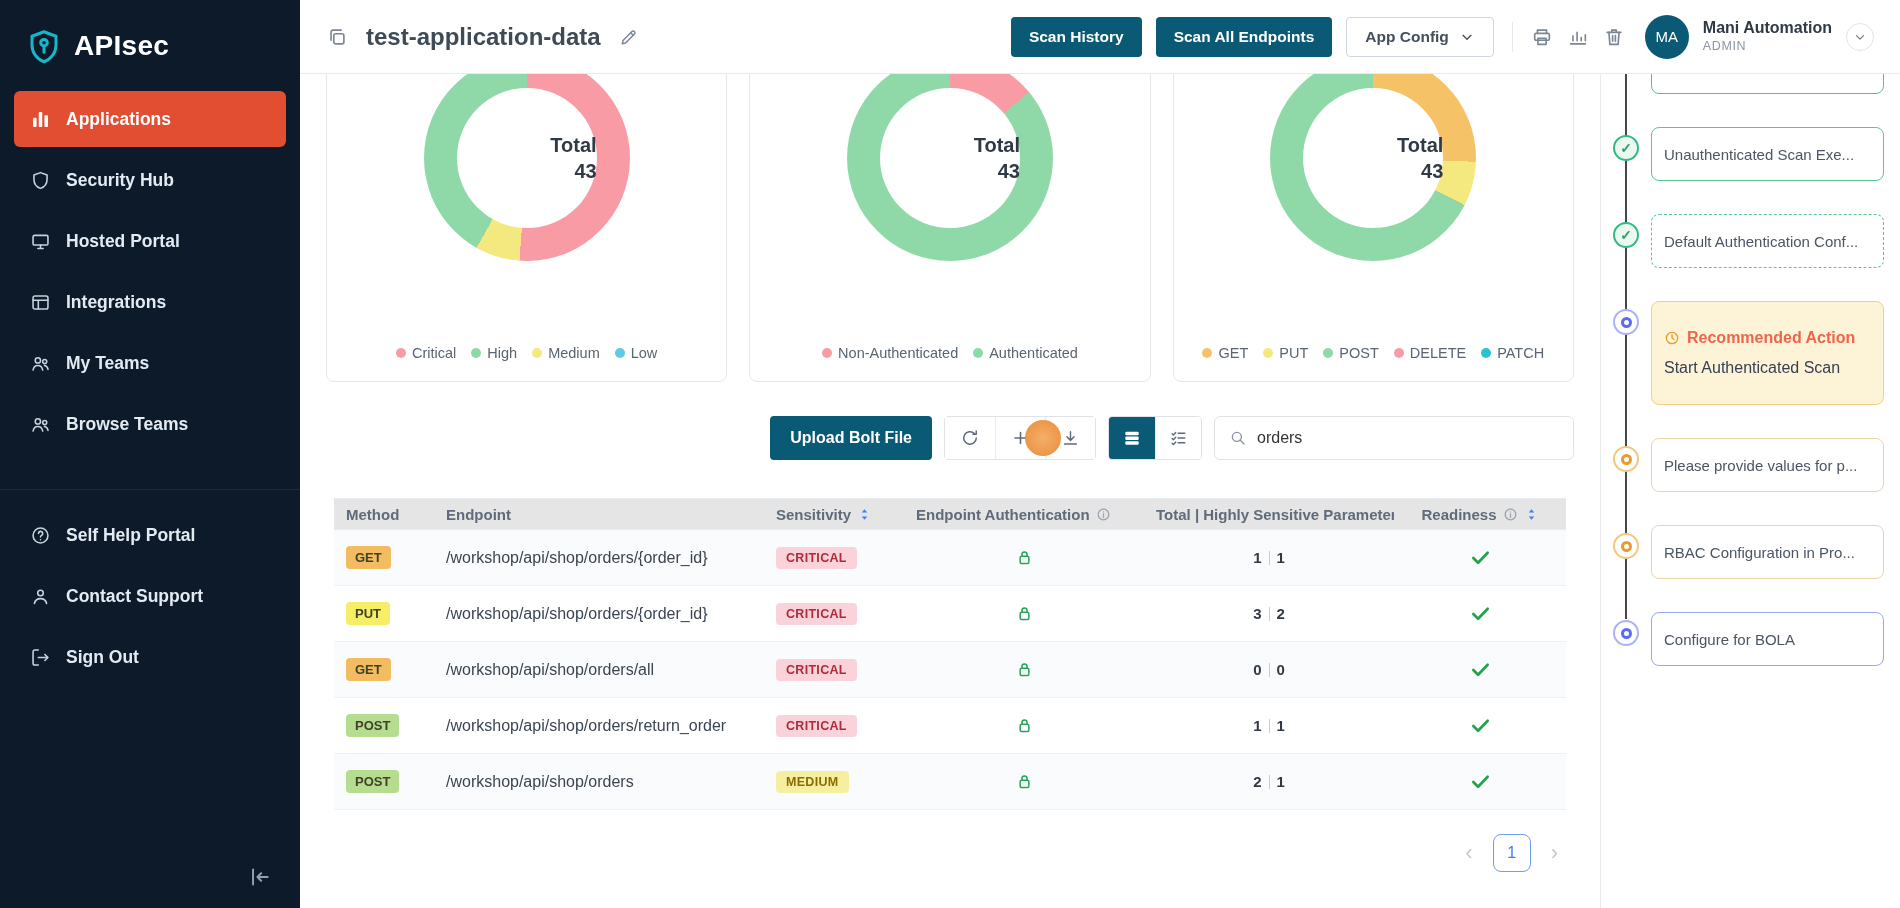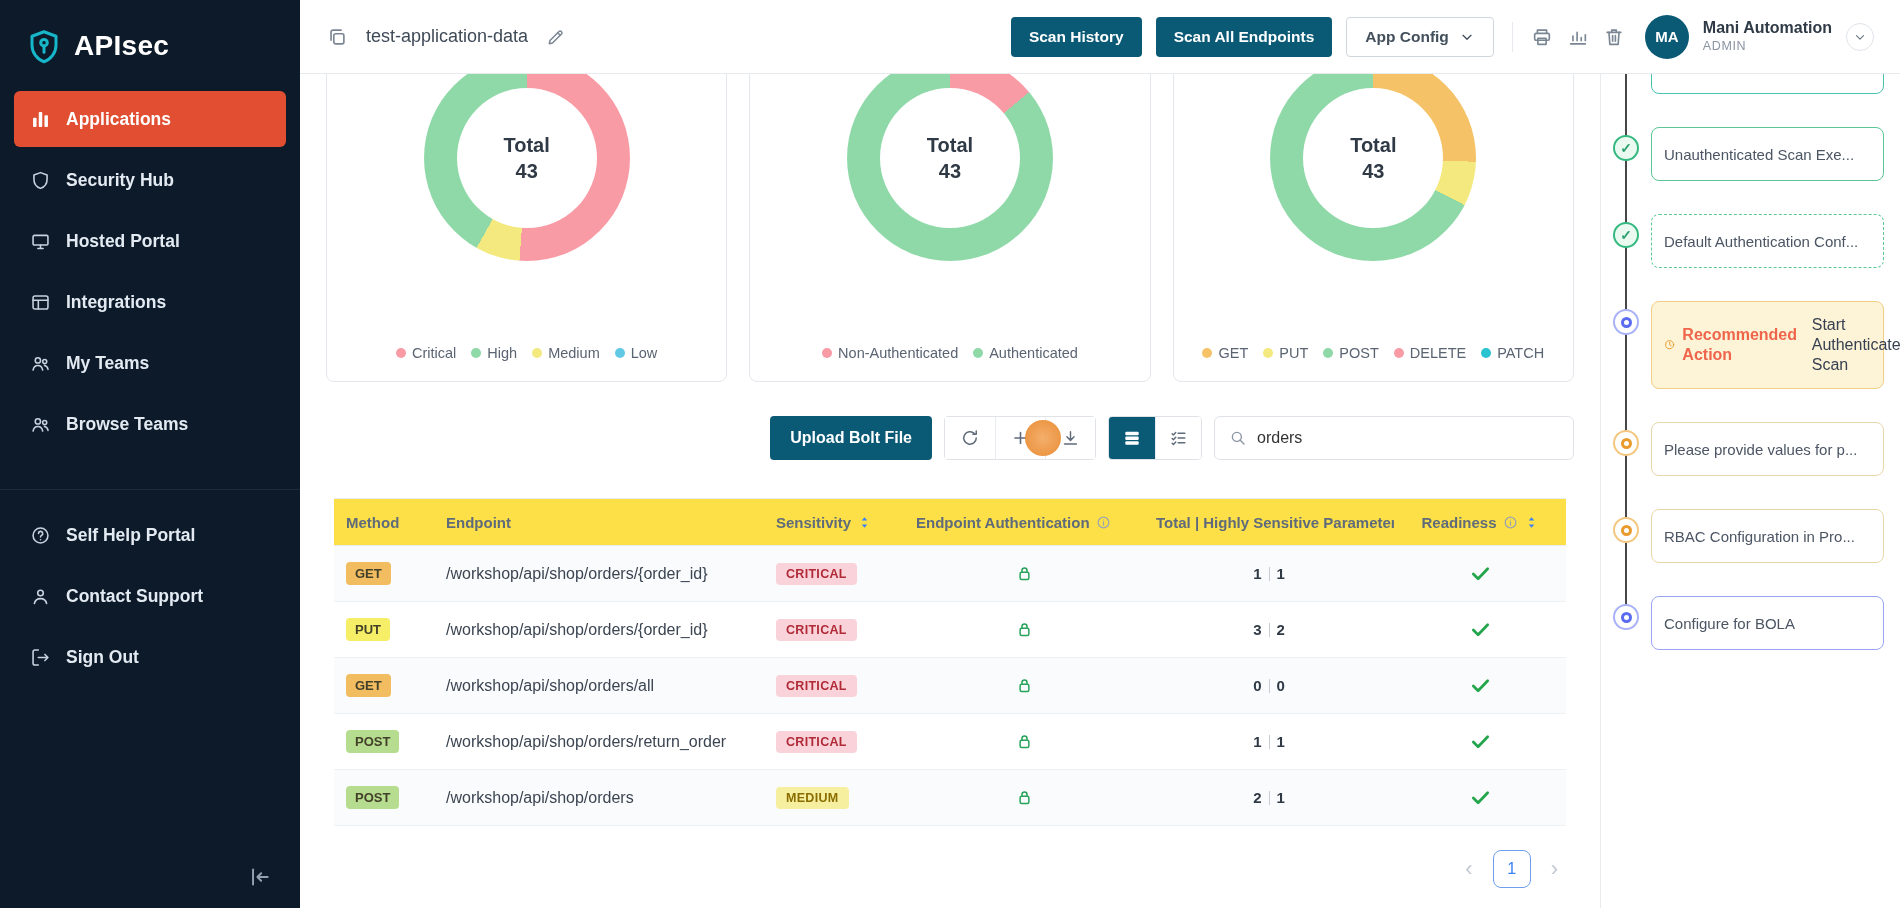--- a/index.html
+++ b/index.html
@@ -21,38 +21,38 @@
 .side-item{display:flex;align-items:center;gap:15px;height:56px;margin:5px 14px;padding:0 16px;border-radius:6px;font-size:17.5px;font-weight:600;color:#e3eaf2;cursor:pointer}
 .side-item .icon{width:21px;height:21px;color:#c7d2de}
 .side-item.active{background:#e14e31;color:#fff}
 .side-item.active .icon{color:#fff}
 .collapse-btn{position:absolute;bottom:18px;right:28px;width:26px;height:26px;color:#93a1b1;cursor:pointer}
 
 
 .rightcol{flex:1;display:flex;flex-direction:column;min-width:0}
 .header{height:74px;flex:none;background:#fff;border-bottom:1px solid #e8ebee;display:flex;align-items:center;padding:0 26px;gap:14px}
 .hic{color:#7b8694;cursor:pointer}
-.title{font-size:18px;font-weight:400;color:#3f4a57;margin:12px 4px;white-space:nowrap}
+.title{font-size:24px;font-weight:700;color:#3f4a57;margin:12px 4px;white-space:nowrap}
 .hbtn{height:40px;padding:0 18px;border:none;border-radius:4px;background:#0a5a75;color:#fff;font-size:15.5px;font-weight:600}
 .hbtn.outline{background:#fff;border:1px solid #cfd6dd;color:#43505c;display:inline-flex;align-items:center;gap:10px}
 .vdiv{width:1px;height:30px;background:#e6e9ed;margin:0 4px}
-.avatar{width:44px;height:44px;flex:none;border-radius:50%;background:#0a5a75;color:#fff;font-size:15px;font-weight:700;display:flex;align-items:center;justify-content:center;margin-left:6px}
+.avatar{width:44px;height:44px;flex:none;border-radius:50%;background:#0a5a75;color:#fff;font-size:15px;font-weight:400;display:flex;align-items:center;justify-content:center;margin-left:6px}
 .ublock{line-height:1}
 .uname{font-size:16px;font-weight:700;color:#2f3a46}
 .urole{font-size:12.5px;color:#8a94a3;letter-spacing:.6px;margin-top:4px}
 .chevcircle{width:28px;height:28px;border:1px solid #e0e4e9;border-radius:50%;color:#6e7a88;padding:6px;cursor:pointer}
 
 .content{flex:1;display:flex;min-height:0;overflow:hidden}
 .main{flex:1;min-width:0;padding:0 26px;overflow:hidden}
 
 
 .cards{display:flex;gap:22px;margin-top:-30px}
 .chart-card{flex:1;height:338px;background:#fff;border:1px solid #e4e7ec;border-radius:8px;display:flex;flex-direction:column;align-items:center;padding-top:10px;position:relative;overflow:hidden}
 .donut{width:206px;height:206px;border-radius:50%;position:relative;flex:none}
-.hole{position:absolute;inset:33px;background:#fff;border-radius:50%;display:flex;flex-direction:column;align-items:center;justify-content:center;gap:3px}
+.hole{position:absolute;inset:33px;background:#fff;border-radius:50%;display:flex;flex-direction:column;align-items:flex-end;justify-content:center;gap:3px}
 .hole .t,.hole .v{font-size:20px;font-weight:700;color:#2f3a46}
 .legend{margin-top:auto;margin-bottom:20px;display:flex;gap:15px;align-items:center}
 .lg{display:inline-flex;align-items:center;gap:6px;font-size:14.5px;color:#5a6472;white-space:nowrap}
 .dot{width:10px;height:10px;border-radius:50%;flex:none}
 
 
 .toolbar{display:flex;justify-content:flex-end;align-items:center;gap:12px;margin-top:34px}
 .upload-btn{height:44px;padding:12px 20px;border:none;border-radius:4px;background:#0a5a75;color:#fff;font-size:16px;font-weight:600}
 .igroup{display:flex;border:1px solid #dfe3e8;border-radius:4px;position:relative;background:#fff}
 .tbtn{width:50px;height:42px;background:#fff;border:none;color:#5f6b7a;display:flex;align-items:center;justify-content:center;padding:11px 15px}
@@ -63,21 +63,21 @@
 .vbtn{width:46px;height:42px;background:#fff;border:none;color:#5f6b7a;display:flex;align-items:center;justify-content:center;padding:11px 13px}
 .vbtn + .vbtn{border-left:1px solid #e8ebef}
 .vbtn.active{background:#0a5a75;color:#fff}
 .search{width:360px;height:44px;border:1px solid #dfe3e8;border-radius:6px;display:flex;align-items:center;gap:10px;padding:0 14px;background:#fff}
 .sic{color:#8a94a3}
 .search input{border:none;outline:none;font-size:16px;color:#333;flex:1;min-width:0;font-family:inherit;background:transparent}
 
 
 .tablewrap{margin:38px 8px 0}
 .thead,.trow{display:grid;grid-template-columns:100px 330px 140px 240px 250px 1fr;align-items:center}
-.thead{height:48px;border-top:1px solid #e8ebef;border-bottom:1px solid #e8ebef;background:#fde047}
+.thead{height:32px;border-top:1px solid #e8ebef;border-bottom:1px solid #e8ebef;background:#e5e5e5}
 .th{font-size:15px;font-weight:700;color:#5f6b7a;display:flex;align-items:center;gap:6px;padding:0 12px;white-space:nowrap;overflow:hidden}
 .th.center{justify-content:center}
 .th .icon{color:#9aa4b0}
 .sorticon{width:15px;height:15px}
 .infoicon{width:15px;height:15px}
 .trow{height:56px;border-bottom:1px solid #eef1f4;font-size:16px;color:#3b4552}
 .trow:nth-child(odd){background:#fafbfc}
 .td{padding:0 12px;display:flex;align-items:center;min-width:0}
 .td.center{justify-content:center}
 .mbadge{padding:4px 9px;border-radius:4px;font-size:13px;font-weight:700;color:#43402a}
@@ -98,21 +98,21 @@
 .tl-items{display:flex;flex-direction:column;gap:33px}
 .tl-item{position:relative}
 .tl-item.cut{margin-top:-40px}
 .tl-card{background:#fff;border:1px solid #d9dee4;border-radius:8px;padding:0 12px;height:54px;display:flex;align-items:center;font-size:15px;color:#4b5563;overflow:hidden}
 .tl-card span{white-space:nowrap;overflow:hidden;text-overflow:ellipsis}
 .tl-card.done{border-color:#5bc794}
 .tl-card.dashed{border-style:dashed}
 .tl-card.pending{border-color:#e7d7a8}
 .tl-card.info{border-color:#9aa5f5}
 .tl-card.cutcard{border-color:#49c3ad;height:60px}
-.tl-action{background:#fdf3d7;border:1px solid #f2cf84;border-radius:8px;padding:13px 12px;display:flex;flex-direction:row;gap:10px;min-height:82px}
+.tl-action{background:#fdf3d7;border:1px solid #f2cf84;border-radius:8px;padding:26px 12px;display:flex;flex-direction:column;gap:10px;min-height:82px}
 .tl-action .ttl{display:flex;align-items:center;gap:7px;color:#ef654c;font-weight:700;font-size:16px;line-height:20px}
 .tl-action .sub{color:#374151;font-size:16px;line-height:20px}
 .clockic{width:16px;height:16px}
 .tl-ico{position:absolute;left:-38px;top:8px;width:26px;height:26px;border-radius:50%;display:flex;align-items:center;justify-content:center;background:#fff;z-index:1}
 .tl-ico.done{border:2px solid #35b981;color:#2ea06f;background:#eafaf1;font-size:14px;font-weight:700}
 .tl-ico.pending{border:2px solid #f3c77f}
 .tl-ico.pending i{width:11px;height:11px;border:3px solid #ea9b2e;border-radius:50%}
 .tl-ico.info{border:2px solid #a9b2f7}
 .tl-ico.info i{width:11px;height:11px;border:3px solid #5b6cf0;border-radius:50%}
 </style>

